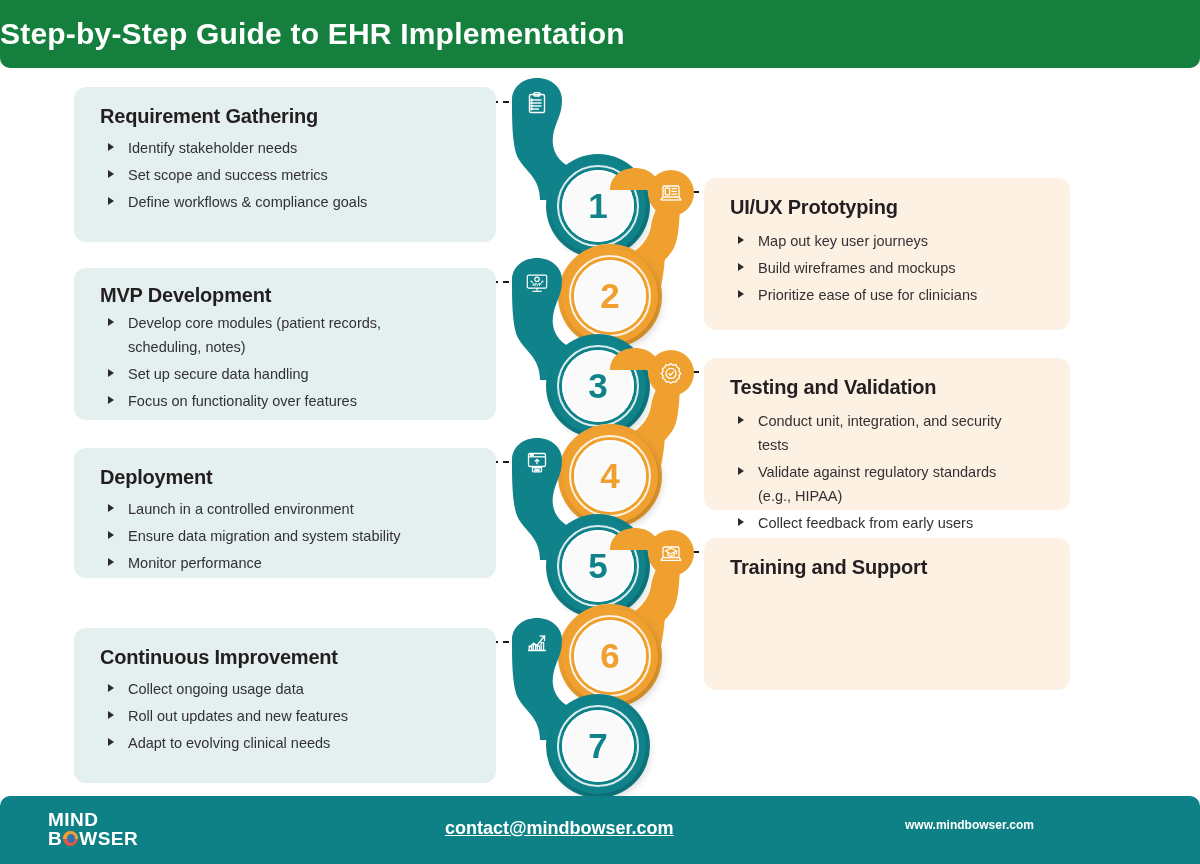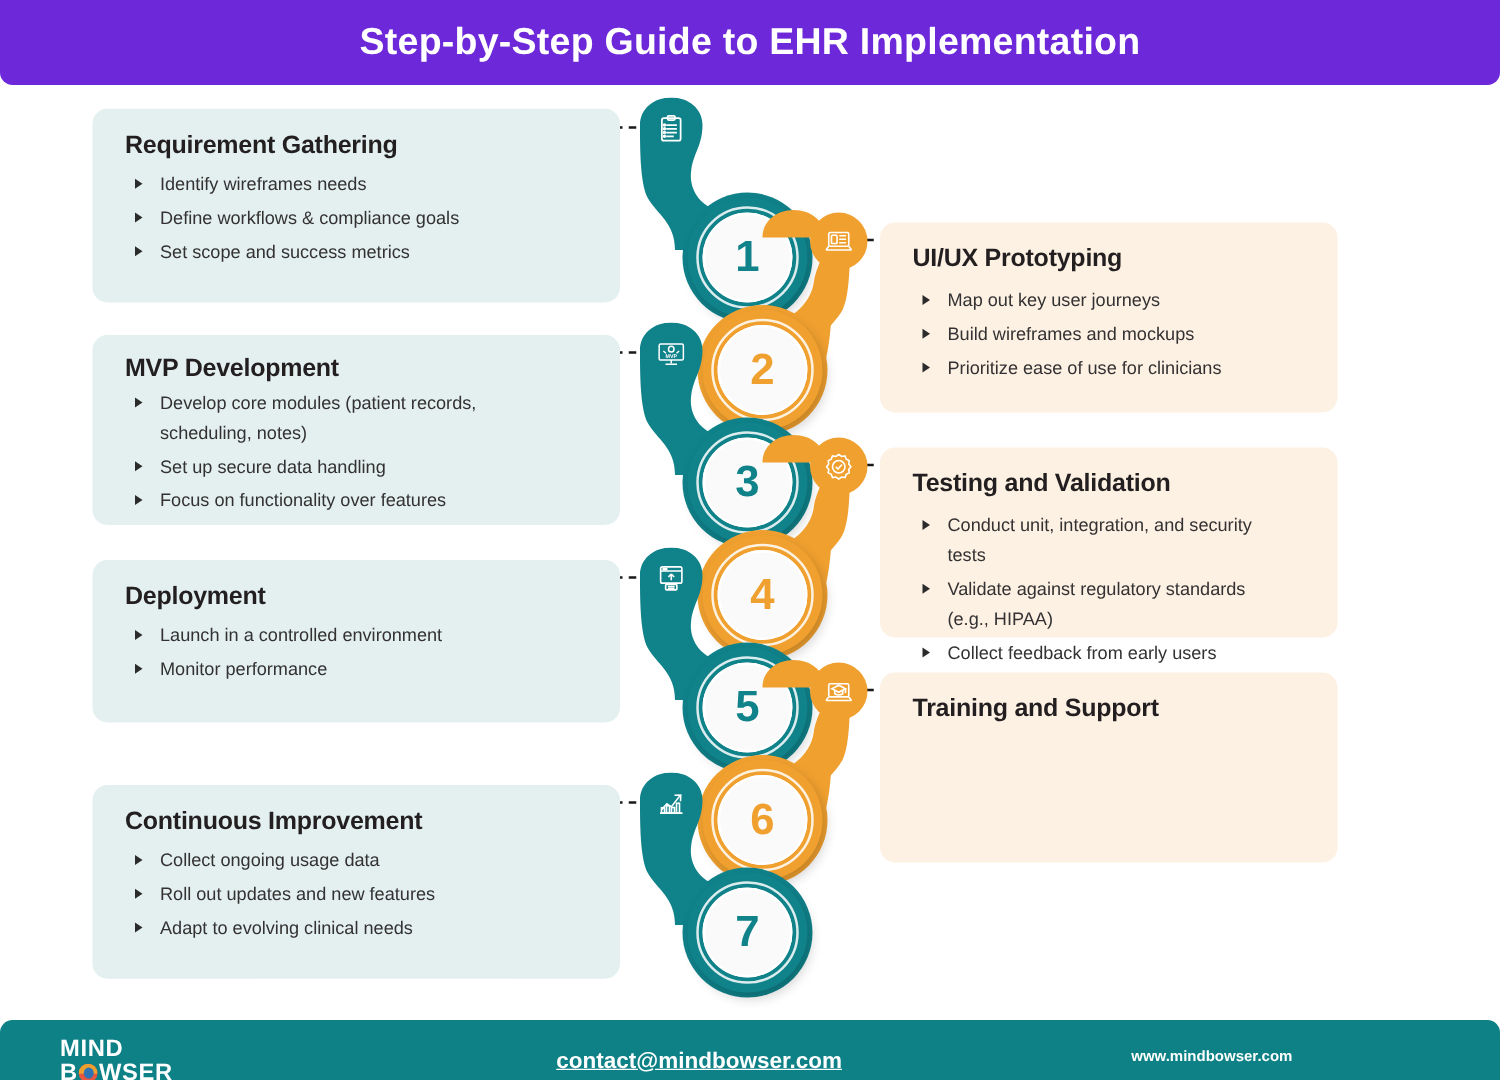--- a/index.html
+++ b/index.html
@@ -7,23 +7,23 @@
   body{
     font-family:"Liberation Sans", sans-serif;
     background:#ffffff;
     position:relative;
     overflow:hidden;
   }
 
   
   .header{
     position:absolute; left:0; top:0; width:1200px; height:68px;
-    background:#6d28d9;
+    background:#15803d;
     border-bottom-left-radius:10px; border-bottom-right-radius:10px;
-    display:flex; align-items:center; justify-content:center;
+    display:flex; align-items:center; justify-content:flex-start;
   }
   .header-title{
     color:#ffffff; font-size:30px; font-weight:bold; letter-spacing:0.2px;
   }
 
   
   .canvas{ position:absolute; left:0; top:68px; width:1200px; height:728px; }
 
   
   .card{
@@ -83,21 +83,21 @@
   .teal .bulb{ background:#10828a; }
   .orange .circle-wrap{ background:#f0a02f; }
   .orange .circle-inner{ color:#f0a02f; }
   .orange .bulb{ background:#f0a02f; }
 
   
   .blob{ position:absolute; left:0; top:0; }
 
   
   .footer{
-    position:absolute; left:0; bottom:0; width:1200px; height:48px;
+    position:absolute; left:0; bottom:0; width:1200px; height:68px;
     background:#0d8186;
     border-top-left-radius:10px; border-top-right-radius:10px;
   }
   .logo{ position:absolute; left:48px; top:14px; }
   .logo-line{
     color:#ffffff; font-weight:bold; font-size:19px; line-height:19px;
     letter-spacing:0.5px;
   }
   .logo-bowser{ display:flex; align-items:center; }
   .logo-o{
@@ -309,23 +309,23 @@
       <div class="circle-inner">
         <div class="ring"></div>
         <span>7</span>
       </div>
     </div>
   </div>
 
   <div class="card left" style="top:19px; height:155px;">
     <div class="card-title">Requirement Gathering</div>
     <ul class="bullets">
-      <li><span class="tri"></span><span>Identify wireframes needs</span></li>
+      <li><span class="tri"></span><span>Identify stakeholder needs</span></li>
+      <li><span class="tri"></span><span>Set scope and success metrics</span></li>
       <li><span class="tri"></span><span>Define workflows &amp; compliance goals</span></li>
-      <li><span class="tri"></span><span>Set scope and success metrics</span></li>
     </ul>
   </div>
 
   <div class="card right" style="top:110px; height:152px;">
     <div class="card-title">UI/UX Prototyping</div>
     <ul class="bullets">
       <li><span class="tri"></span><span>Map out key user journeys</span></li>
       <li><span class="tri"></span><span>Build wireframes and mockups</span></li>
       <li><span class="tri"></span><span>Prioritize ease of use for clinicians</span></li>
     </ul>
@@ -346,20 +346,21 @@
       <li><span class="tri"></span><span>Conduct unit, integration, and security tests</span></li>
       <li><span class="tri"></span><span>Validate against regulatory standards (e.g., HIPAA)</span></li>
       <li><span class="tri"></span><span>Collect feedback from early users</span></li>
     </ul>
   </div>
 
   <div class="card left" style="top:380px; height:130px;">
     <div class="card-title">Deployment</div>
     <ul class="bullets">
       <li><span class="tri"></span><span>Launch in a controlled environment</span></li>
+      <li><span class="tri"></span><span>Ensure data migration and system stability</span></li>
       <li><span class="tri"></span><span>Monitor performance</span></li>
     </ul>
   </div>
 
   <div class="card right" style="top:470px; height:152px;">
     <div class="card-title">Training and Support</div>
   </div>
 
   <div class="card left" style="top:560px; height:155px;">
     <div class="card-title">Continuous Improvement</div>

